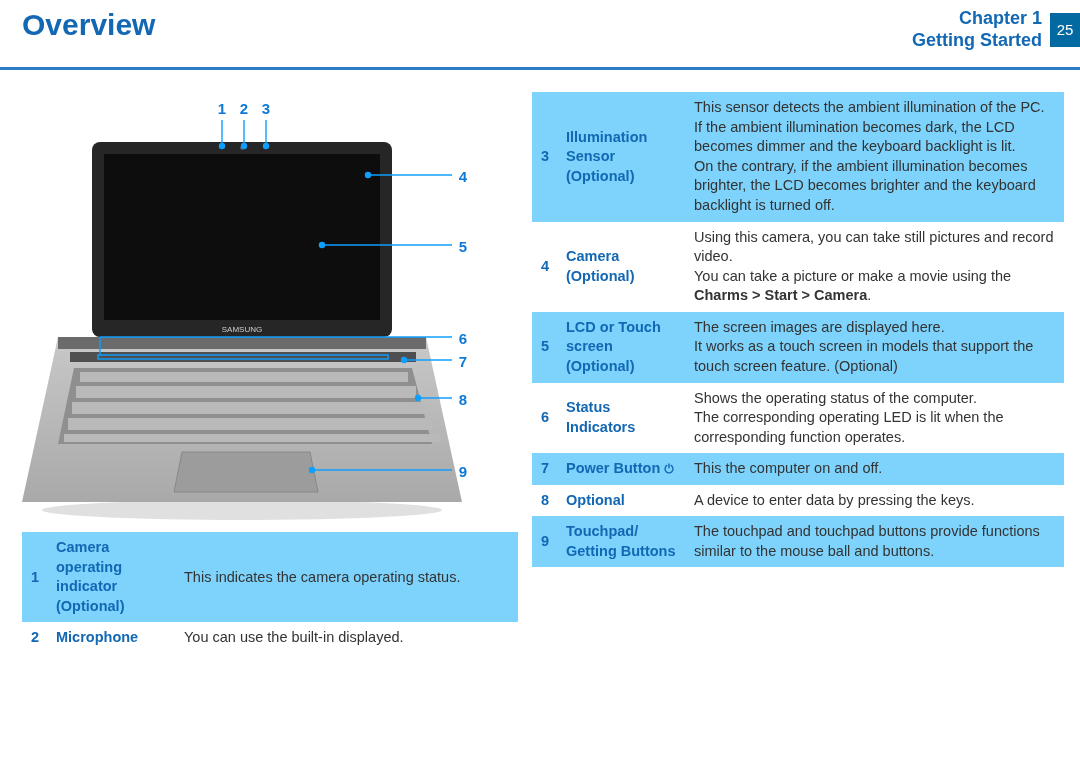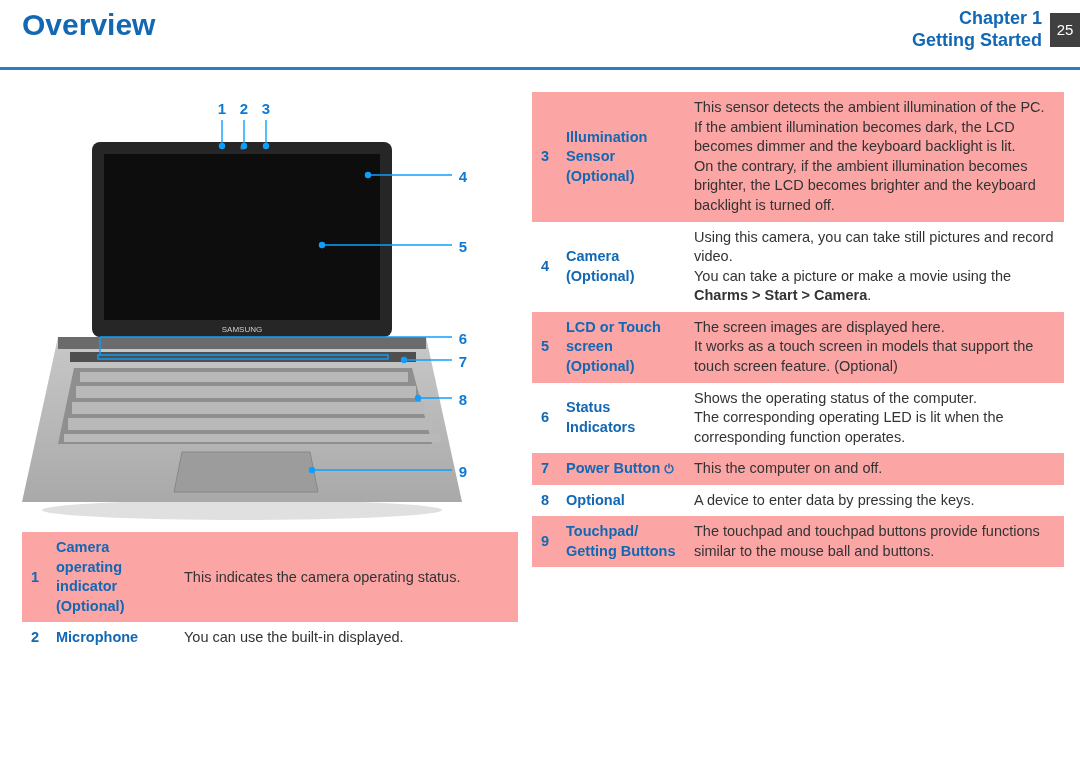--- a/index.html
+++ b/index.html
@@ -32,21 +32,21 @@
     text-align: right;
     margin-right: 8px;
     font-size: 18px;
     line-height: 1.2;
     font-weight: 700;
     color: #1368b4;
   }
   .page-badge {
     width: 30px;
     height: 34px;
-    background: #404040;
+    background: #0369a1;
     color: #fff;
     display: flex;
     align-items: center;
     justify-content: center;
     font-size: 15px;
     font-weight: 400;
   }
   .content {
     display: flex;
     padding: 22px 16px 0 22px;
@@ -87,21 +87,21 @@
     width: 26px;
     text-align: center;
     font-weight: 700;
     color: #1368b4;
   }
   td.label {
     width: 128px;
     font-weight: 700;
     color: #1368b4;
   }
-  tr.alt td { background: #fca5a5; }
+  tr.alt td { background: #7dd3fc; }
   .power-icon { display: inline-block; font-size: 12px; vertical-align: 0px; }
 </style>
 </head>
 <body>
 
 <div class="header">
   <div class="title">Overview</div>
   <div class="header-right">
     <div class="header-meta">
       <div>Chapter 1</div>

